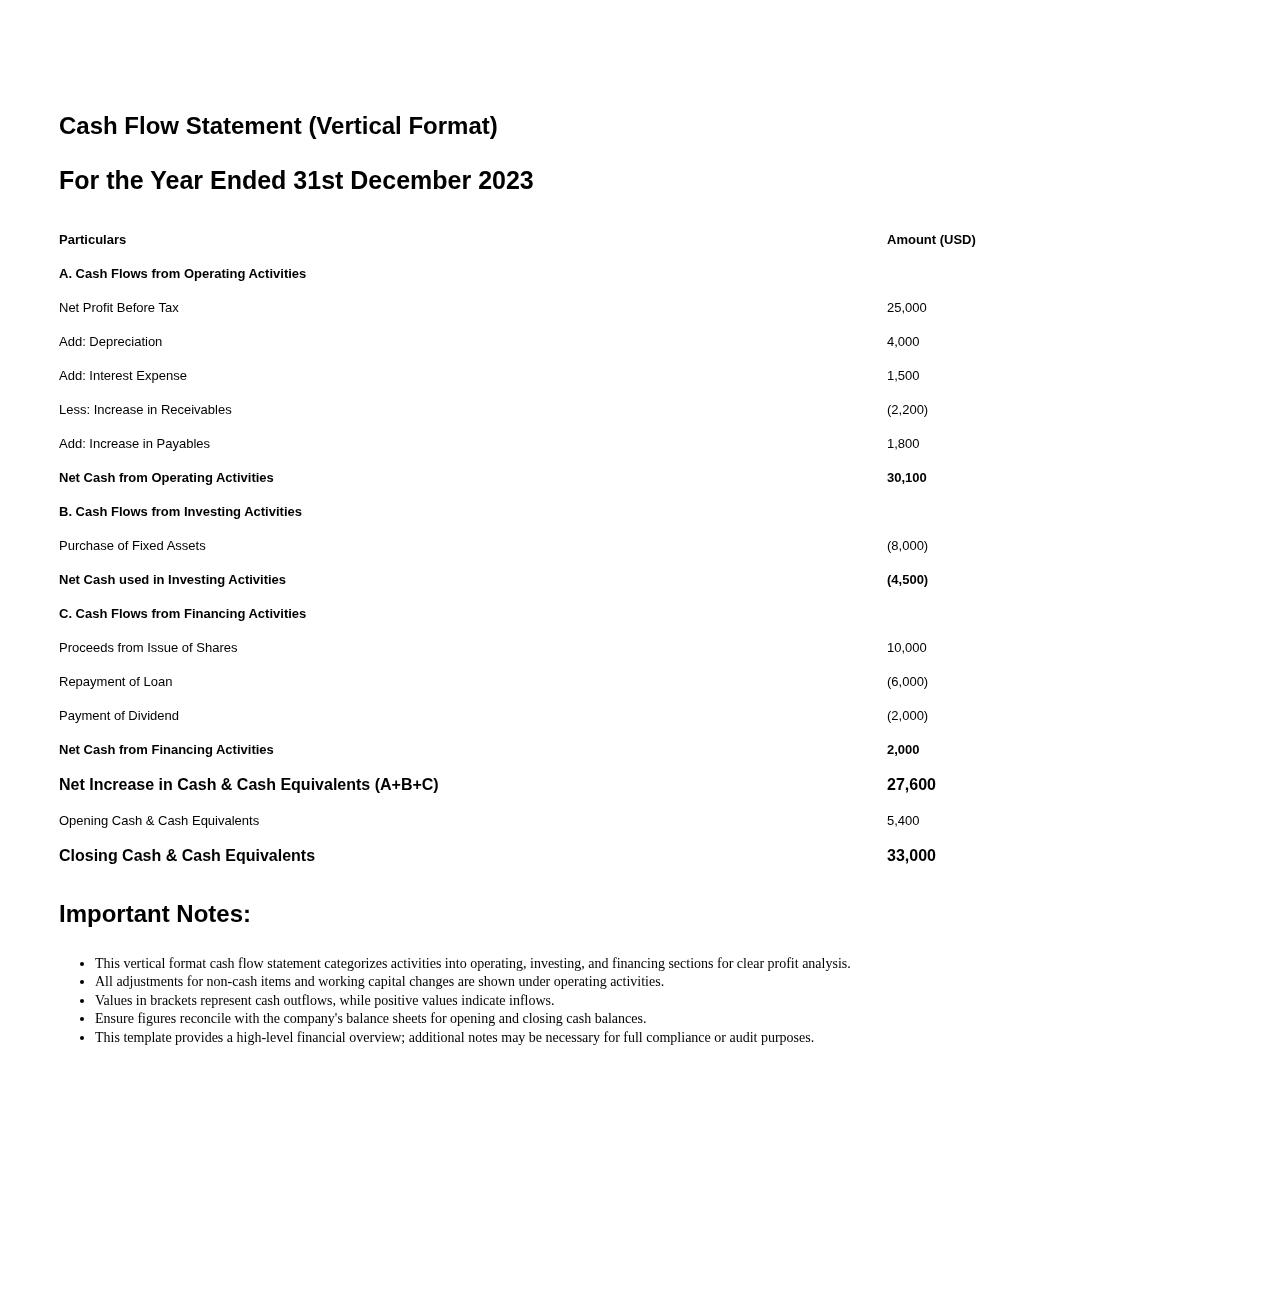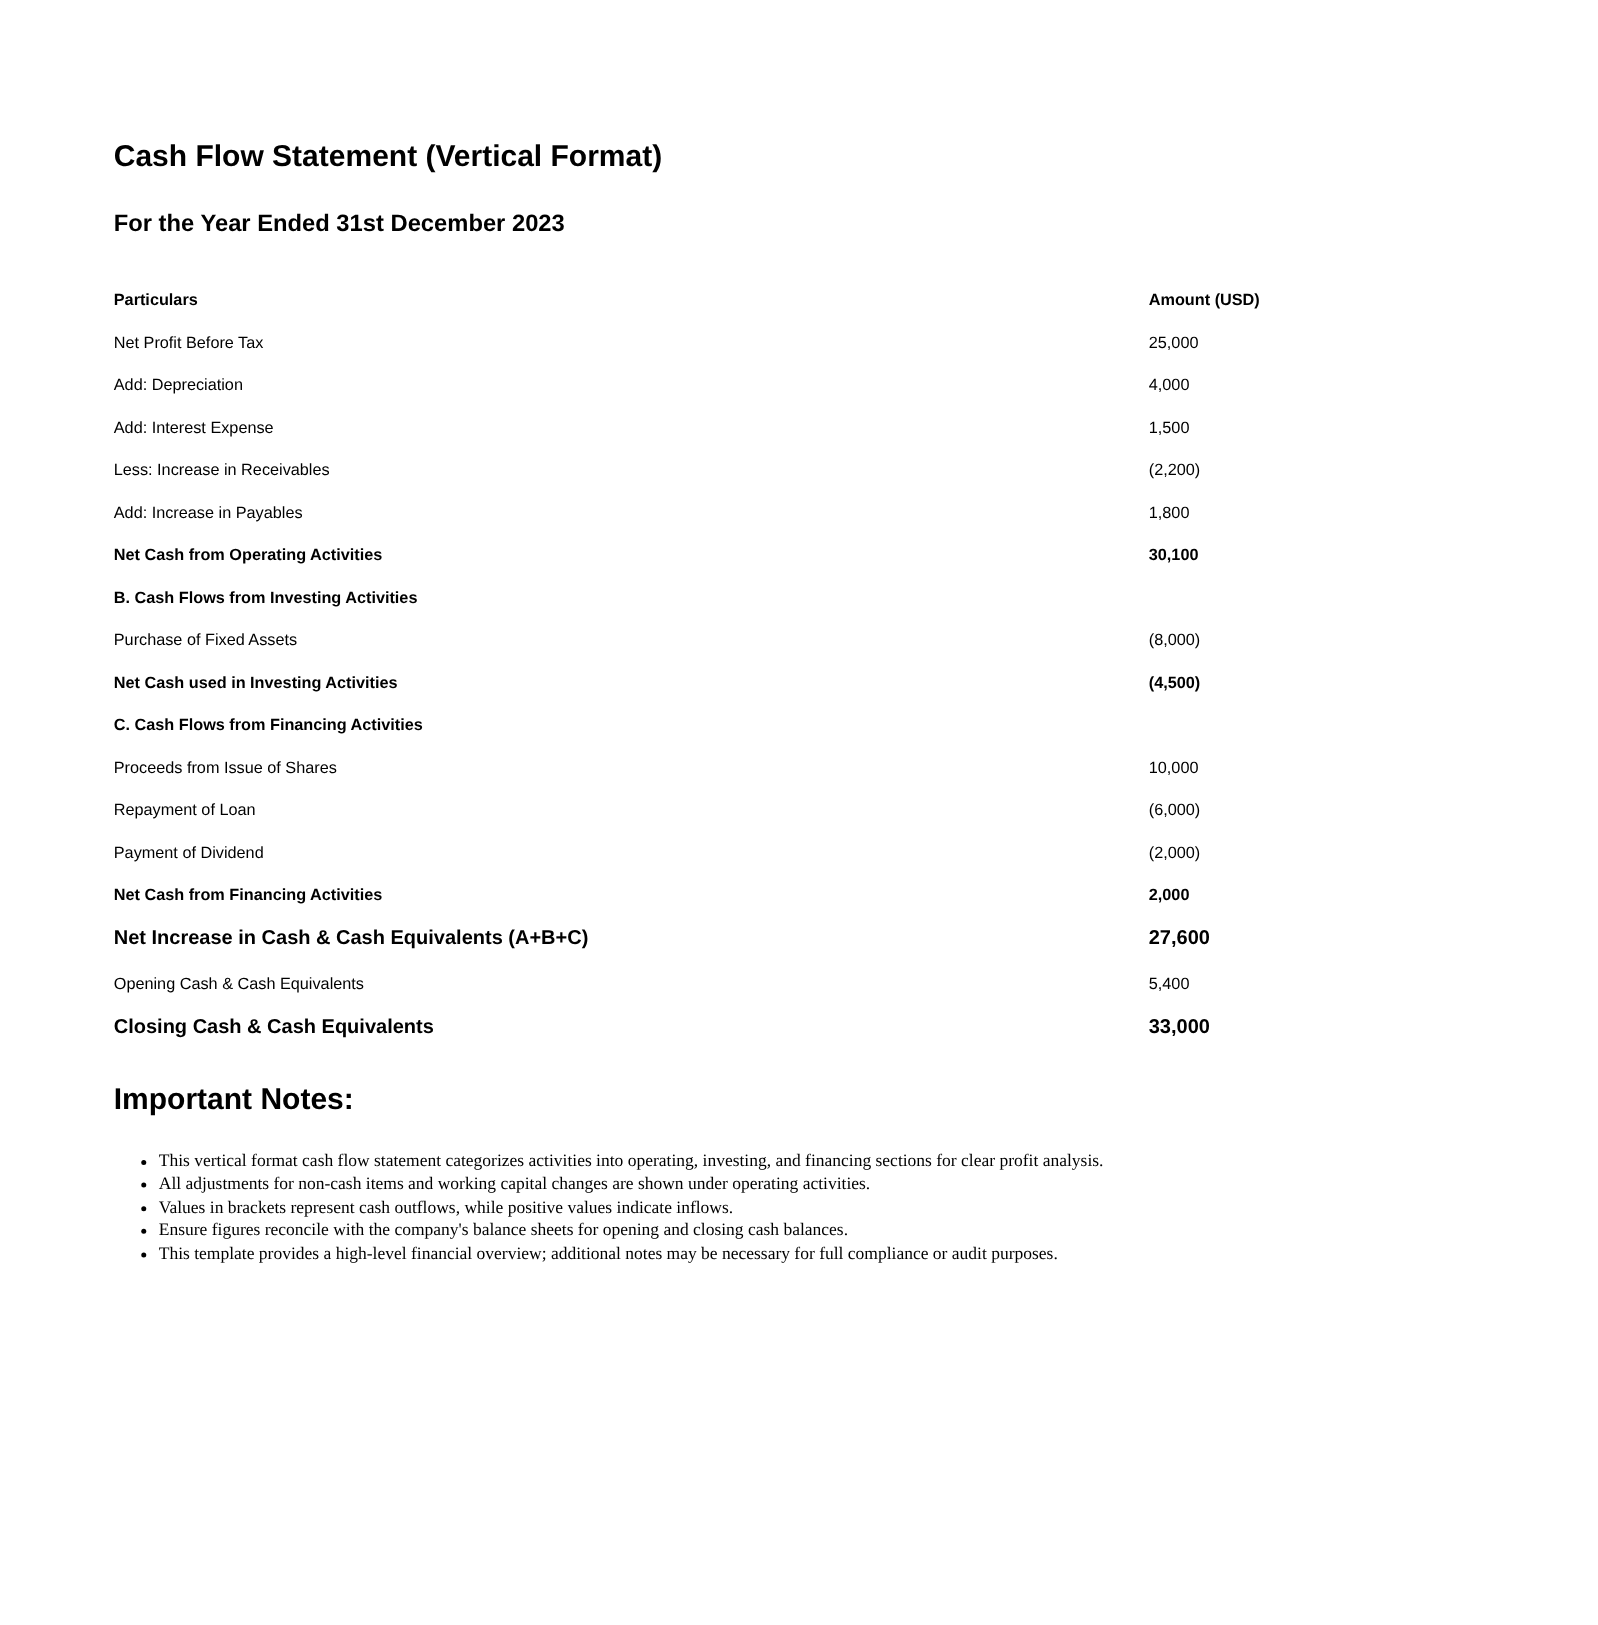--- a/index.html
+++ b/index.html
@@ -7,30 +7,30 @@
     background: #ffffff;
     color: #000000;
     font-family: "Liberation Sans", "DejaVu Sans", sans-serif;
   }
   body {
     width: 1278px;
     min-height: 1300px;
     margin: 0 auto;
   }
   .page {
-    padding: 112px 100px 40px 91px;
+    padding: 112px 100px 40px 59px;
   }
   h1.doc-title {
     font-size: 24px;
     font-weight: bold;
     line-height: 28px;
     margin: 0 0 29px 0;
   }
   h2.doc-subtitle {
-    font-size: 19px;
+    font-size: 25px;
     font-weight: bold;
     line-height: 22px;
     margin: 0 0 31px 0;
   }
   table.cashflow {
     border-collapse: collapse;
     width: 1040px;
     table-layout: fixed;
   }
   table.cashflow th,
@@ -88,20 +88,24 @@
       <col class="col-amount">
     </colgroup>
     <thead>
       <tr>
         <th>Particulars</th>
         <th>Amount (USD)</th>
       </tr>
     </thead>
     <tbody>
 
+        <tr class="row-section">
+          <td>A. Cash Flows from Operating Activities</td>
+          <td></td>
+        </tr>
 
         <tr class="row-normal">
           <td>Net Profit Before Tax</td>
           <td>25,000</td>
         </tr>
 
         <tr class="row-normal">
           <td>Add: Depreciation</td>
           <td>4,000</td>
         </tr>

